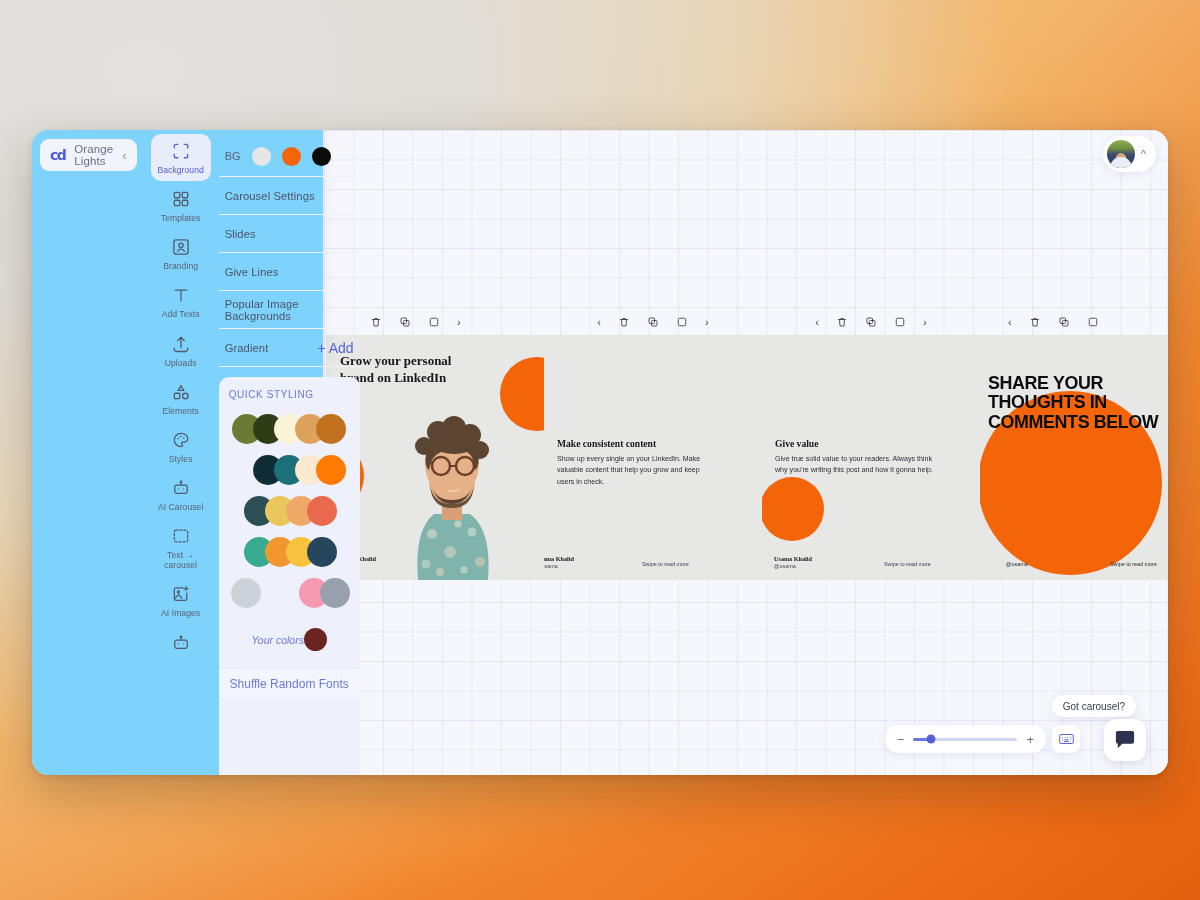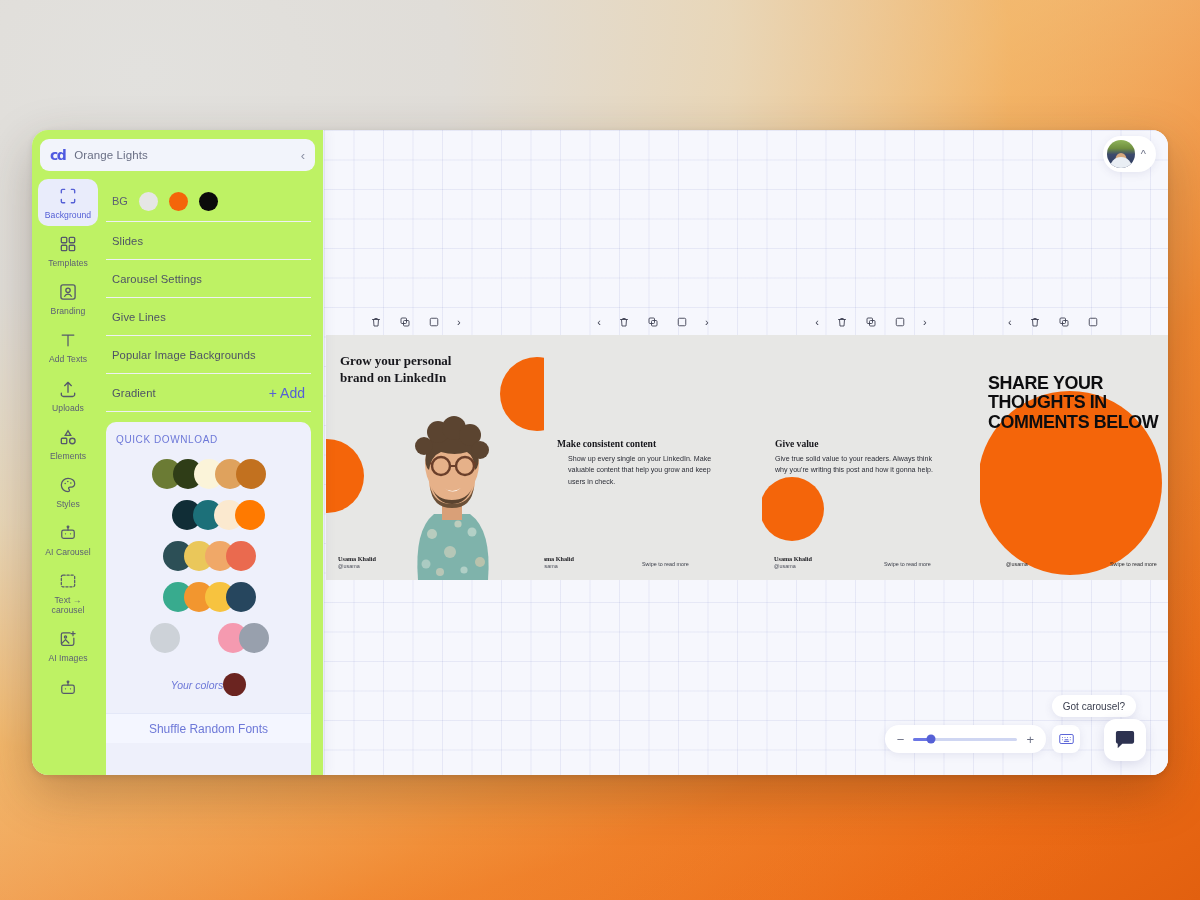--- a/index.html
+++ b/index.html
@@ -12,22 +12,22 @@
   }
   .app-window {
     position: absolute; left: 32px; top: 130px; width: 1136px; height: 645px;
     background: #f4f5fb; border-radius: 16px;
     box-shadow: 0 18px 50px rgba(60,40,20,0.28), 0 2px 6px rgba(0,0,0,0.10);
     overflow: hidden; display: flex;
   }
 
   
   .left-panel {
-    width: 292px; height: 100%; background: #bef264;
-    border-right: 1px solid #e9ecf5; display: flex; flex-direction: column;
+    width: 292px; height: 100%; background: #7dd3fc;
+    border-right: 1px solid #e9ecf5; display: flex; 
     position: relative; z-index: 5;
     box-shadow: 2px 0 12px rgba(60,60,110,0.06);
   }
   .project-bar {
     margin: 9px 8px 4px 8px; height: 32px; border-radius: 9px;
     background: #f2f4fb; display: flex; align-items: center; padding: 0 10px; gap: 9px;
   }
   .logo-cd { font-size: 14px; font-weight: 700; color: #4f5ae0; letter-spacing: -1.5px;
     font-family: "DejaVu Sans", sans-serif; }
   .project-name { font-size: 11.5px; color: #6a6f85; flex: 1; letter-spacing: .1px; }
@@ -290,38 +290,38 @@
 
       <div class="settings-col">
         <div class="bg-row">
           <span class="bg-label">BG</span>
           <span class="sw" style="background:#e6e6e6"></span>
           <span class="sw" style="background:#f4650a"></span>
           <span class="sw" style="background:#0b0b0b"></span>
         </div>
 
         <div class="menu-row">
+          <span class="mr-label">Carousel Settings</span>
+        </div>
+        <div class="menu-row">
           <span class="mr-label">Slides</span>
-        </div>
-        <div class="menu-row">
-          <span class="mr-label">Carousel Settings</span>
         </div>
         <div class="menu-row">
           <span class="mr-label">Give Lines</span>
         </div>
         <div class="menu-row">
           <span class="mr-label">Popular Image Backgrounds</span>
         </div>
         <div class="menu-row">
           <span class="mr-label">Gradient</span>
           <span class="add-link">+ Add</span>
         </div>
 
         <div class="quick-styling">
-          <div class="qs-title">QUICK DOWNLOAD</div>
+          <div class="qs-title">QUICK STYLING</div>
 
           <div class="palette-row">
             <span class="dot" style="background:#6b7b34"></span>
             <span class="dot" style="background:#2f3d17"></span>
             <span class="dot" style="background:#fbf4d9"></span>
             <span class="dot" style="background:#dfa25d"></span>
             <span class="dot" style="background:#c2711f"></span>
           </div>
 
           <div class="palette-row" style="padding-left:20px">
@@ -440,21 +440,21 @@
             <rect x="4" y="4" width="11" height="11" rx="2"></rect>
               <rect x="9" y="9" width="11" height="11" rx="2"></rect>
           </svg>
           <svg class="st-ico" viewBox="0 0 24 24" fill="none" stroke="currentColor" stroke-width="1.8">
             <rect x="4.5" y="4.5" width="15" height="15" rx="2.5"></rect>
           </svg>
           <span class="st-chev">›</span>
         </div>
         <div class="slide">
           <div class="sl-h" style="position:absolute;left:13px;top:103px;width:190px;font-size:9.6px">Make consistent content</div>
-          <div class="sl-p" style="position:absolute;left:24px;top:119px;width:152px;font-size:7.1px;line-height:1.62">Show up every single on your LinkedIn. Make valuable content that help you grow and keep users in check.</div>
+          <div class="sl-p" style="position:absolute;left:13px;top:119px;width:152px;font-size:7.1px;line-height:1.62">Show up every single on your LinkedIn. Make valuable content that help you grow and keep users in check.</div>
           <div class="byline" style="left:-8px">
             <div class="by-name">Usama Khalid</div>
             <div class="by-handle">@usama</div>
           </div>
           <div class="swipe" style="left:98px">Swipe to read more</div>
         </div>
       </div>
 
       <div class="slide-wrap">
         <div class="slide-tools">

